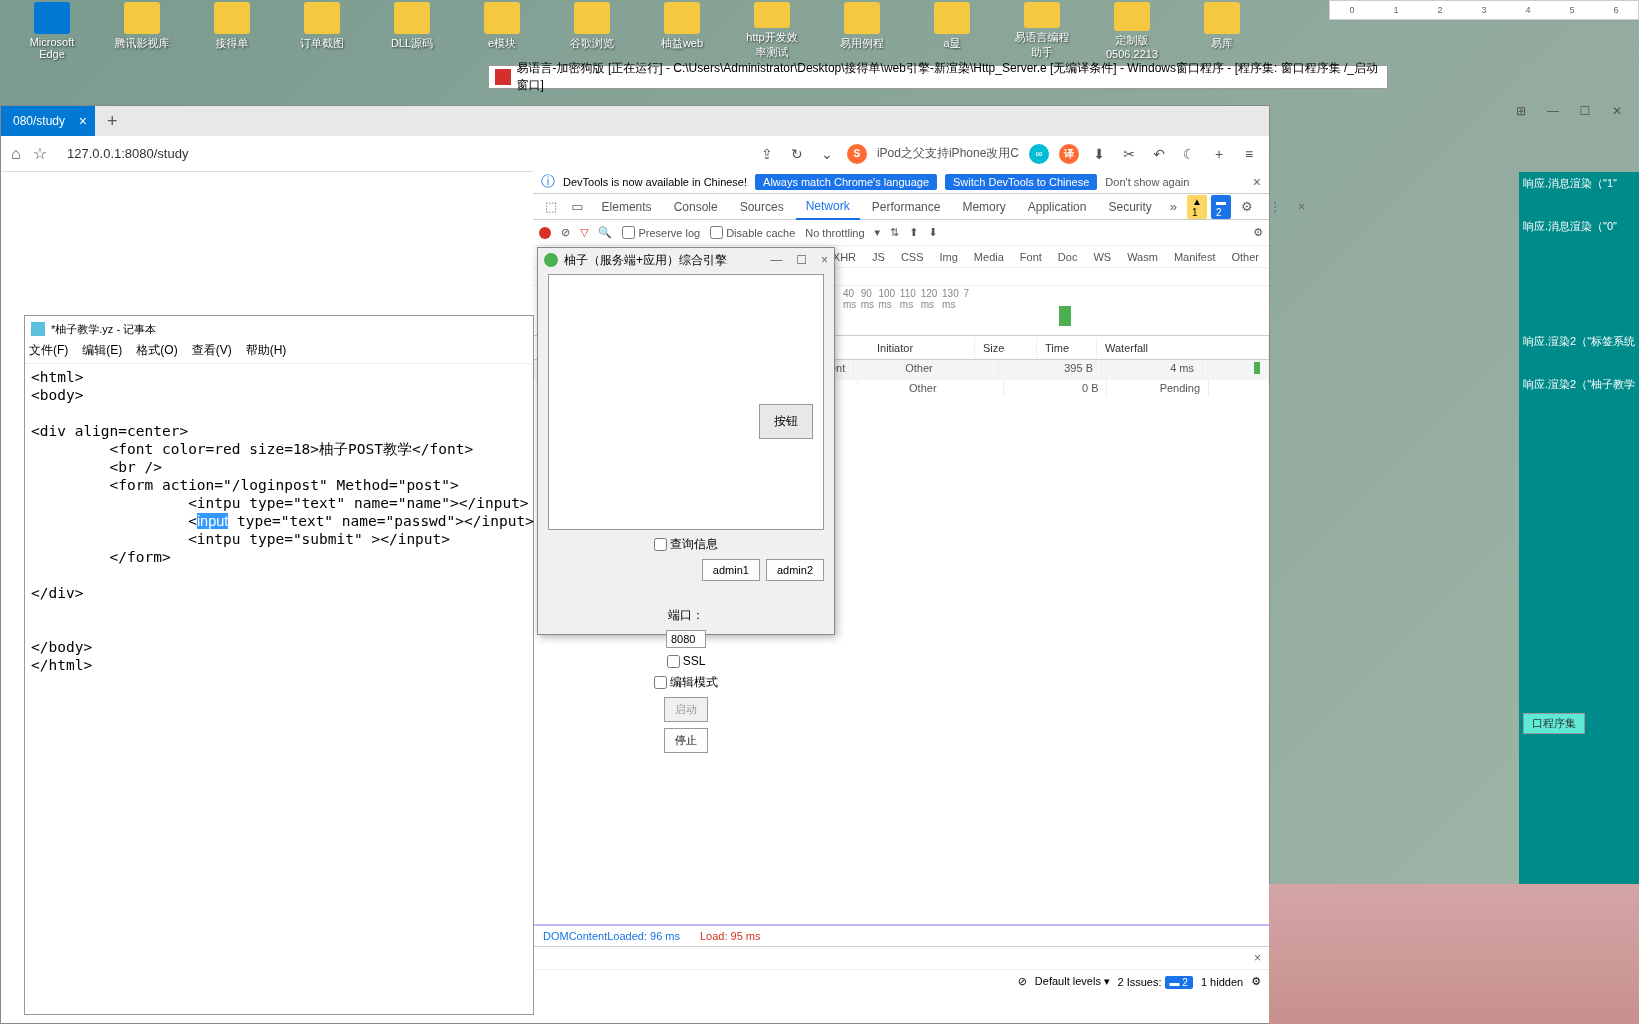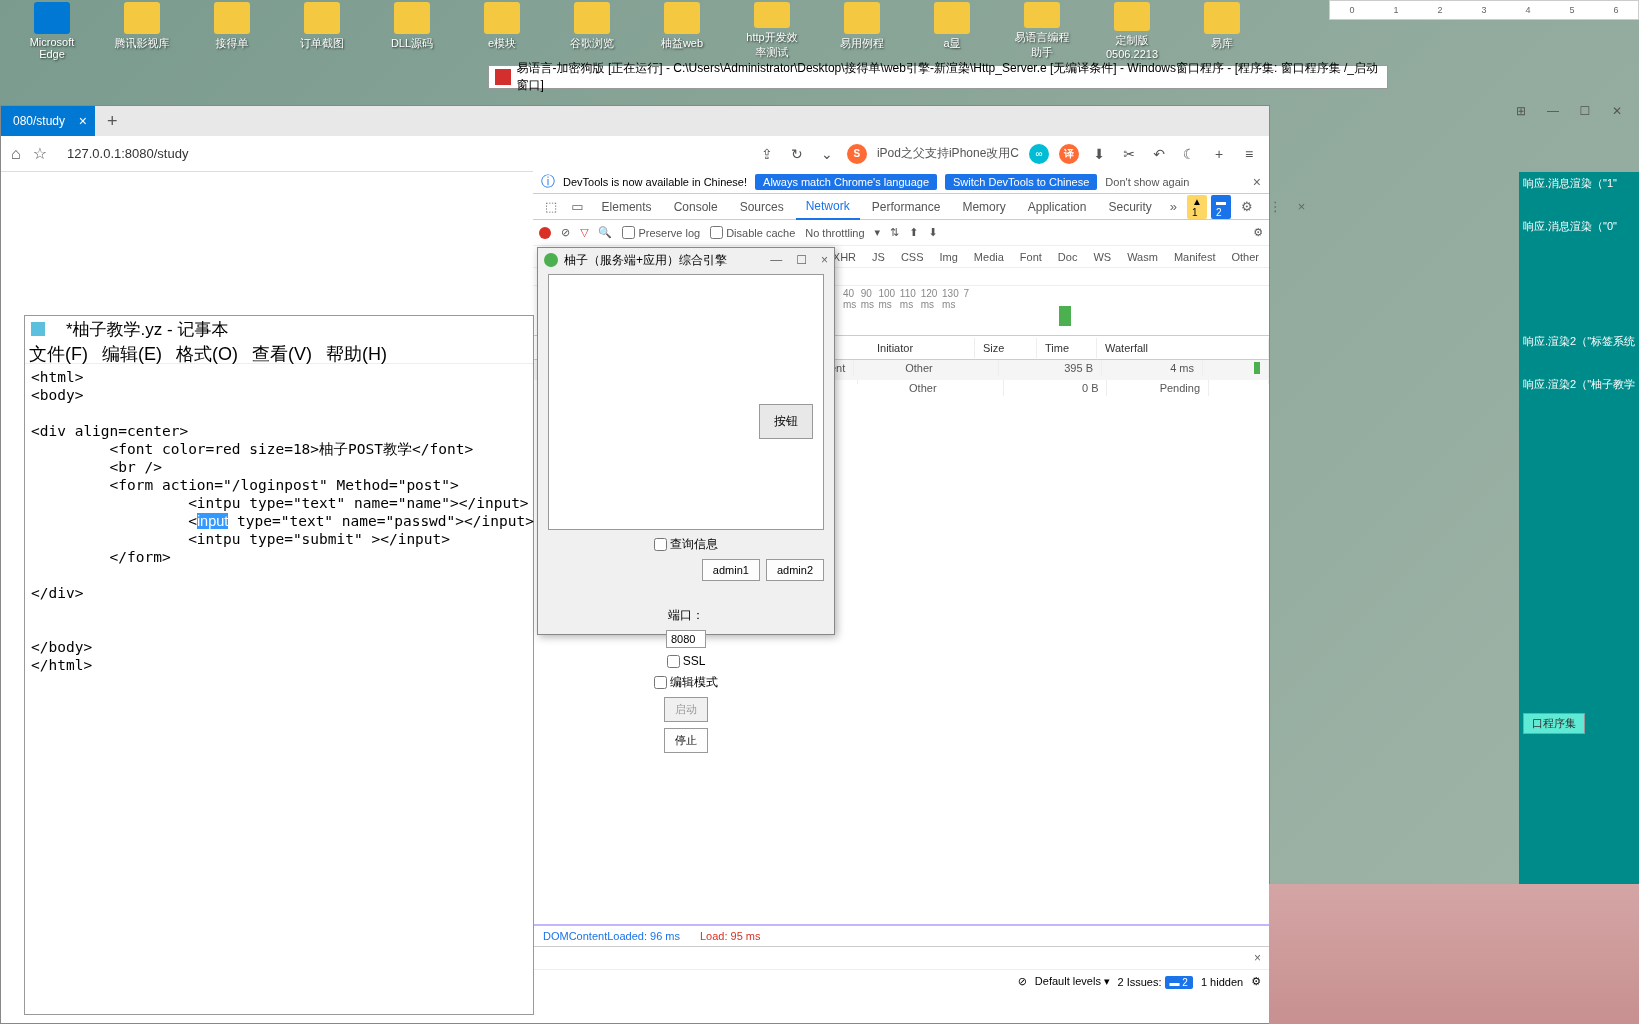--- a/index.html
+++ b/index.html
@@ -78,23 +78,23 @@
 .dt-console-head { height: 22px; display: flex; align-items: center; justify-content: flex-end; padding: 0 8px; }
 .dt-console-filter { height: 24px; display: flex; align-items: center; padding: 0 8px; gap: 8px; font-size: 11px; border-top: 1px solid #eee; justify-content: flex-end; }
 .dt-console-body { height: 30px; }
 
 
 .page-content { position: absolute; top: 70px; left: 80px; }
 .page-title { color: #e60000; font-size: 36px; font-weight: normal; }
 
 
 .notepad { position: absolute; top: 315px; left: 24px; width: 510px; height: 700px; background: #fff; border: 1px solid #999; }
-.notepad-title { height: 26px; display: flex; align-items: center; padding: 0 6px; gap: 21px; font-size: 17px; background: #fff; }
+.notepad-title { height: 26px; display: flex; align-items: center; padding: 0 6px; gap: 6px; font-size: 11px; background: #fff; }
 .notepad-icon { width: 14px; height: 14px; background: #5bc0de; }
-.notepad-menu { height: 22px; display: flex; padding: 0 4px; gap: 14px; font-size: 18px; border-bottom: 1px solid #eee; }
+.notepad-menu { height: 22px; display: flex; padding: 0 4px; gap: 14px; font-size: 12px; border-bottom: 1px solid #eee; }
 .notepad-body { padding: 4px 6px; font-family: Consolas, monospace; font-size: 14.5px; line-height: 18px; white-space: pre; color: #000; }
 .notepad-body .sel { background: #3399ff; color: #fff; }
 
 
 .elang-title { position: absolute; top: 65px; left: 488px; width: 900px; height: 24px; background: #fff; display: flex; align-items: center; padding: 0 6px; gap: 6px; font-size: 12px; border: 1px solid #999; }
 .elang-icon { width: 16px; height: 16px; background: #d32f2f; }
 
 
 .teal-panel { position: absolute; top: 172px; right: 0; width: 120px; height: 720px; background: #008b8b; color: #fff; font-size: 11px; padding: 4px; }
 .teal-line { margin-bottom: 28px; white-space: nowrap; overflow: hidden; }

